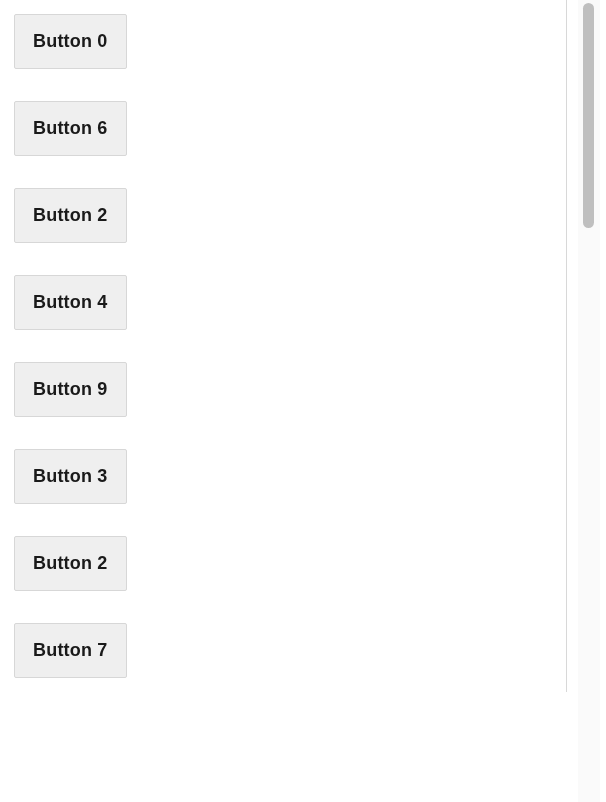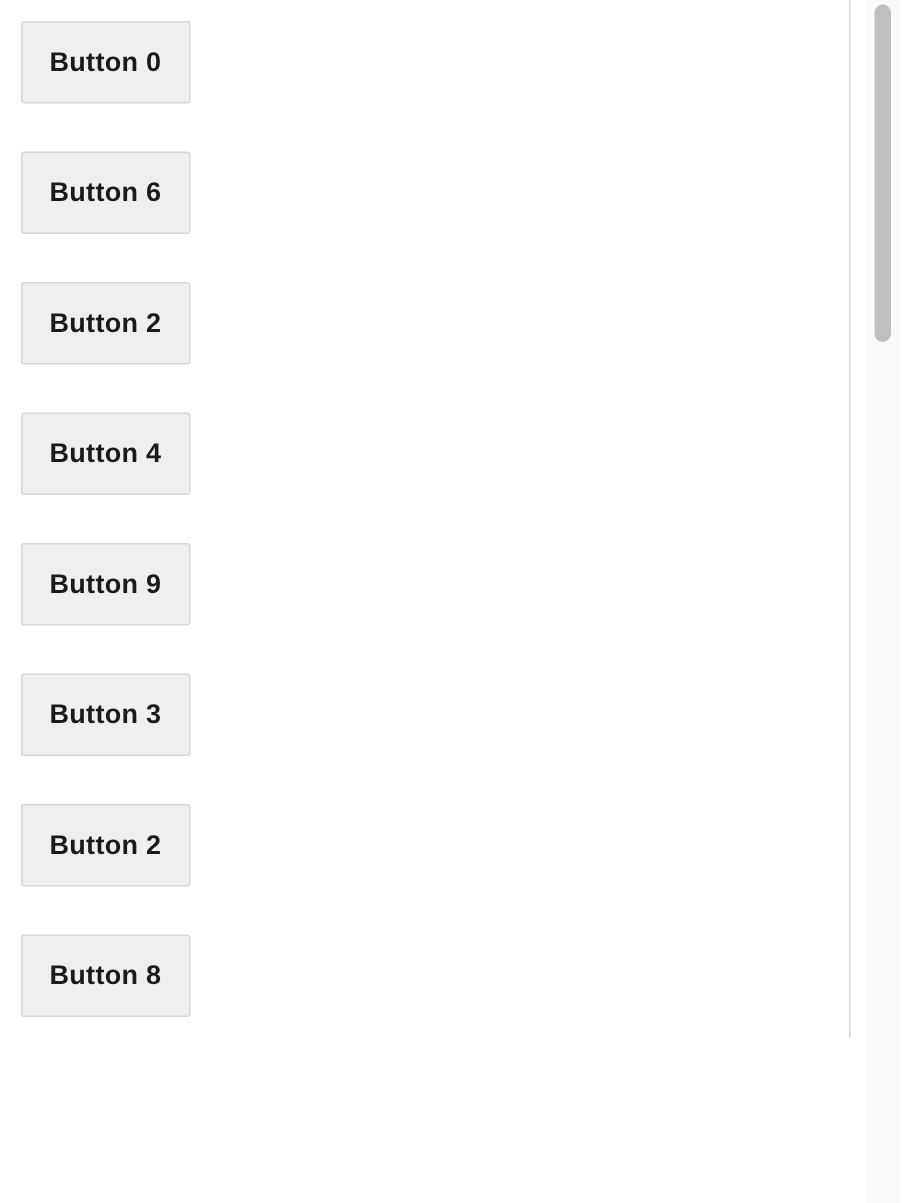--- a/index.html
+++ b/index.html
@@ -78,19 +78,19 @@
   <div class="button-row">
     <button class="btn">Button 9</button>
   </div>
   <div class="button-row">
     <button class="btn">Button 3</button>
   </div>
   <div class="button-row">
     <button class="btn">Button 2</button>
   </div>
   <div class="button-row">
-    <button class="btn">Button 8</button>
+    <button class="btn">Button 7</button>
   </div>
 </div>
 
 <div class="scrollbar-track">
   <div class="scrollbar-thumb"></div>
 </div>
 
 </body></html>

